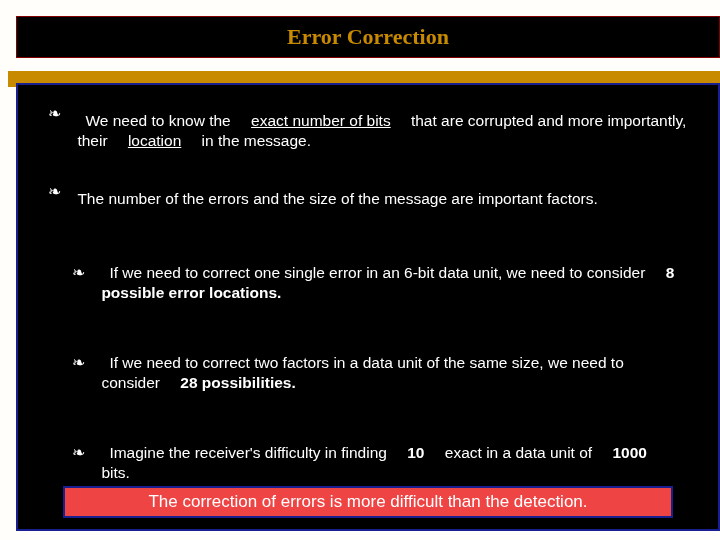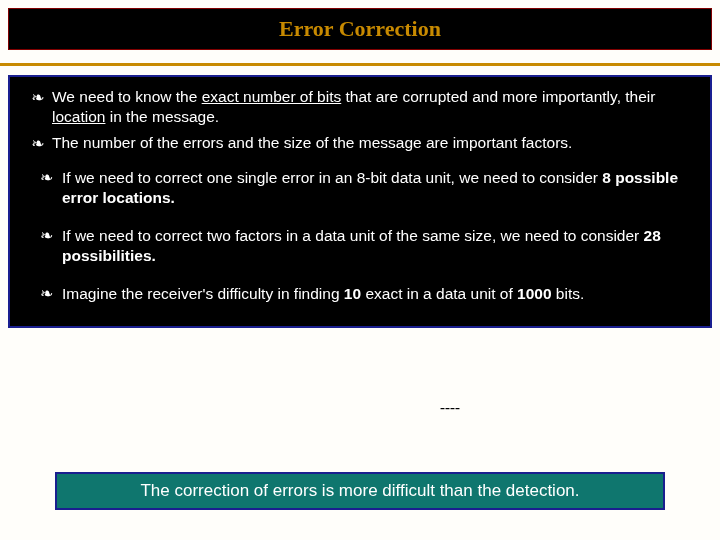--- a/index.html
+++ b/index.html
@@ -1,15 +1,15 @@
 <!DOCTYPE html>
 <html><head>
   <meta charset="utf-8">
   <style>
-    * { margin: 0; padding: 0; box-sizing: border-box; }
+    * { margin: 0; padding: 8px; box-sizing: border-box; }
     body {
       width: 720px;
       height: 540px;
       background: #fffefa;
       font-family: Arial, sans-serif;
       position: relative;
     }
     .title-bar {
       position: absolute;
       top: 8px; left: 8px; right: 8px;
@@ -85,22 +85,22 @@
       top: 398px;
       font-family: "Times New Roman", serif;
       font-size: 15px;
       font-weight: bold;
       line-height: 19px;
       color: #000;
     }
     .footer-bar {
       position: absolute;
       bottom: 30px; left: 55px; right: 55px;
-      height: 38px;
-      background: #0f766e;
+      height: 32px;
+      background: #ef4444;
       border: 2px solid #1a1f8f;
       display: flex;
       align-items: center;
       justify-content: center;
     }
     .footer-text {
       color: #fff;
       font-size: 17px;
     }
   </style>
@@ -121,21 +121,21 @@
   </div>
   <div class="bullet-row">
     <span class="bullet-icon">❧</span>
     <span class="bullet-text">The number of the errors and the size of the message are important factors.</span>
   </div>
 
   <div class="sub-list">
     <div class="sub-row">
       <span class="sub-icon">❧</span>
       <span class="sub-text">
-        <span>If we need to correct one single error in an 8-bit data unit, we need to consider </span><span class="bold">8 possible error locations.</span><span></span>
+        <span>If we need to correct one single error in an 6-bit data unit, we need to consider </span><span class="bold">8 possible error locations.</span><span></span>
       </span>
     </div>
     <div class="sub-row">
       <span class="sub-icon">❧</span>
       <span class="sub-text">
         <span>If we need to correct two factors in a data unit of the same size, we need to consider </span><span class="bold">28 possibilities.</span><span></span>
       </span>
     </div>
     <div class="sub-row" style="margin-bottom:4px;">
       <span class="sub-icon">❧</span>

